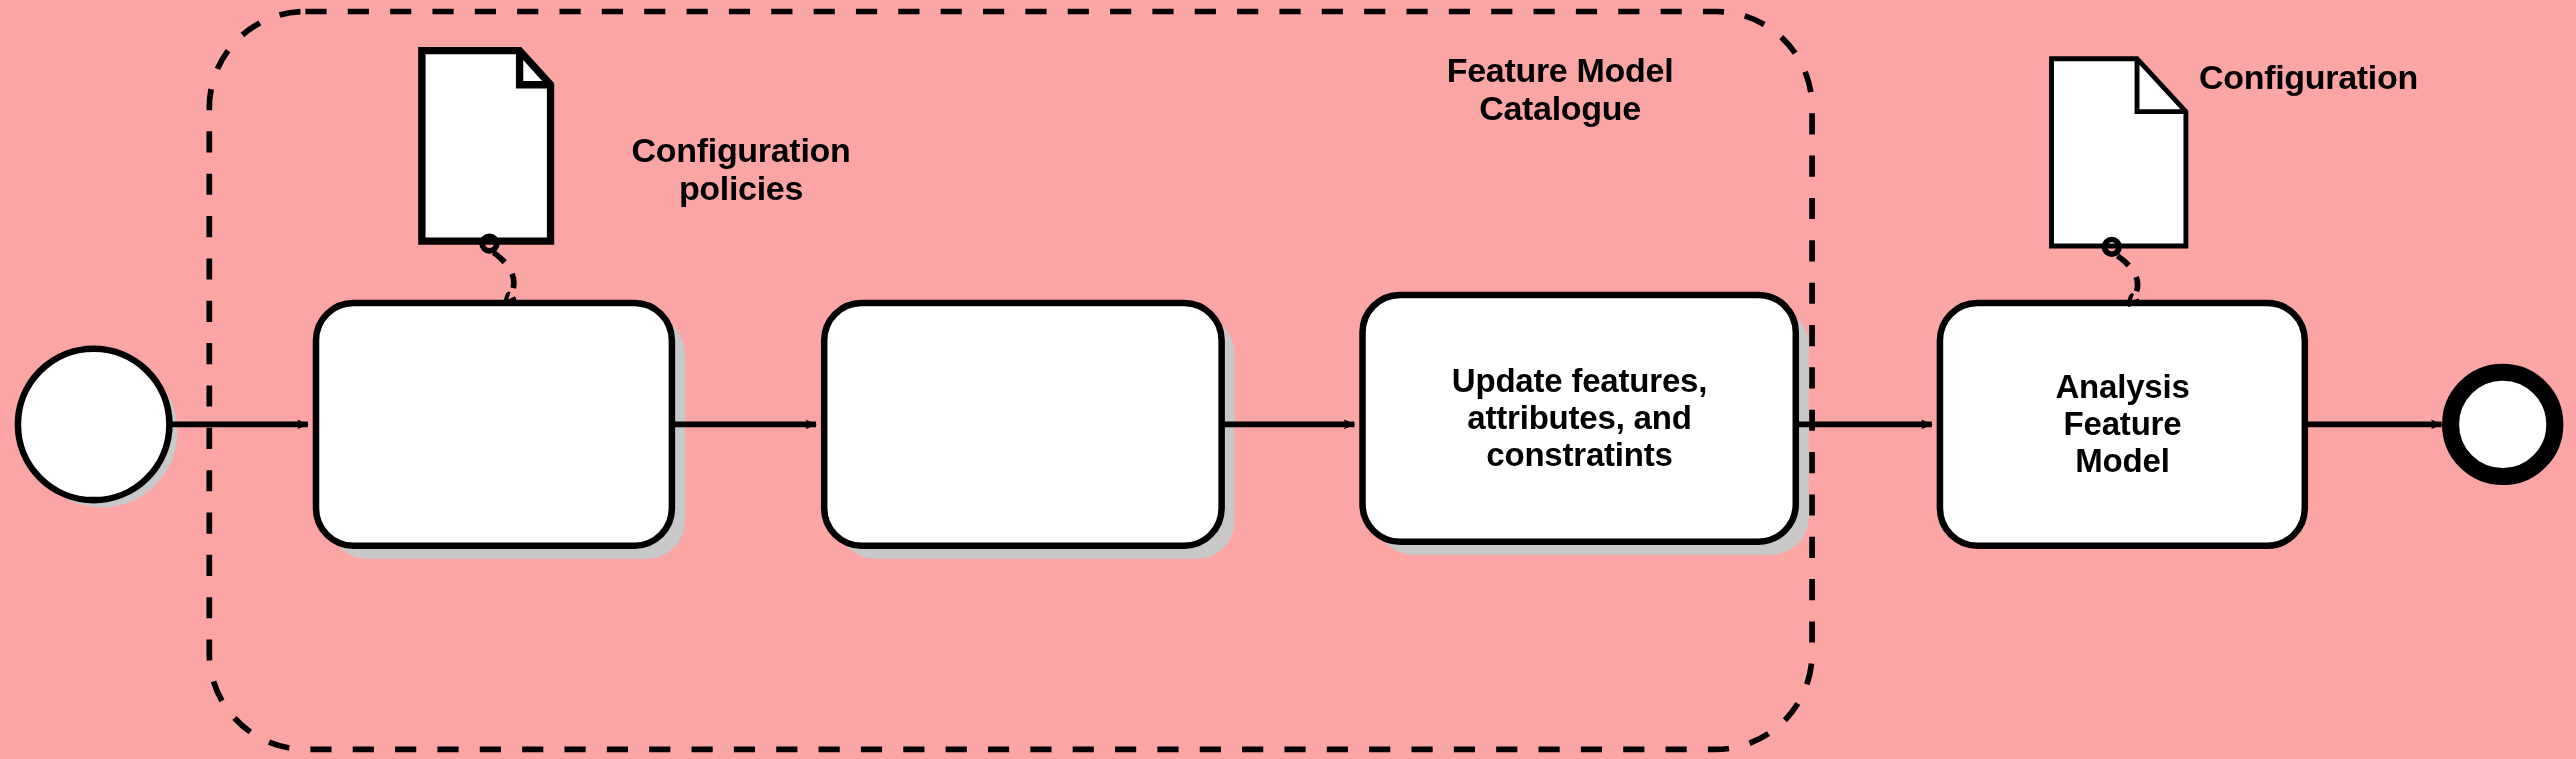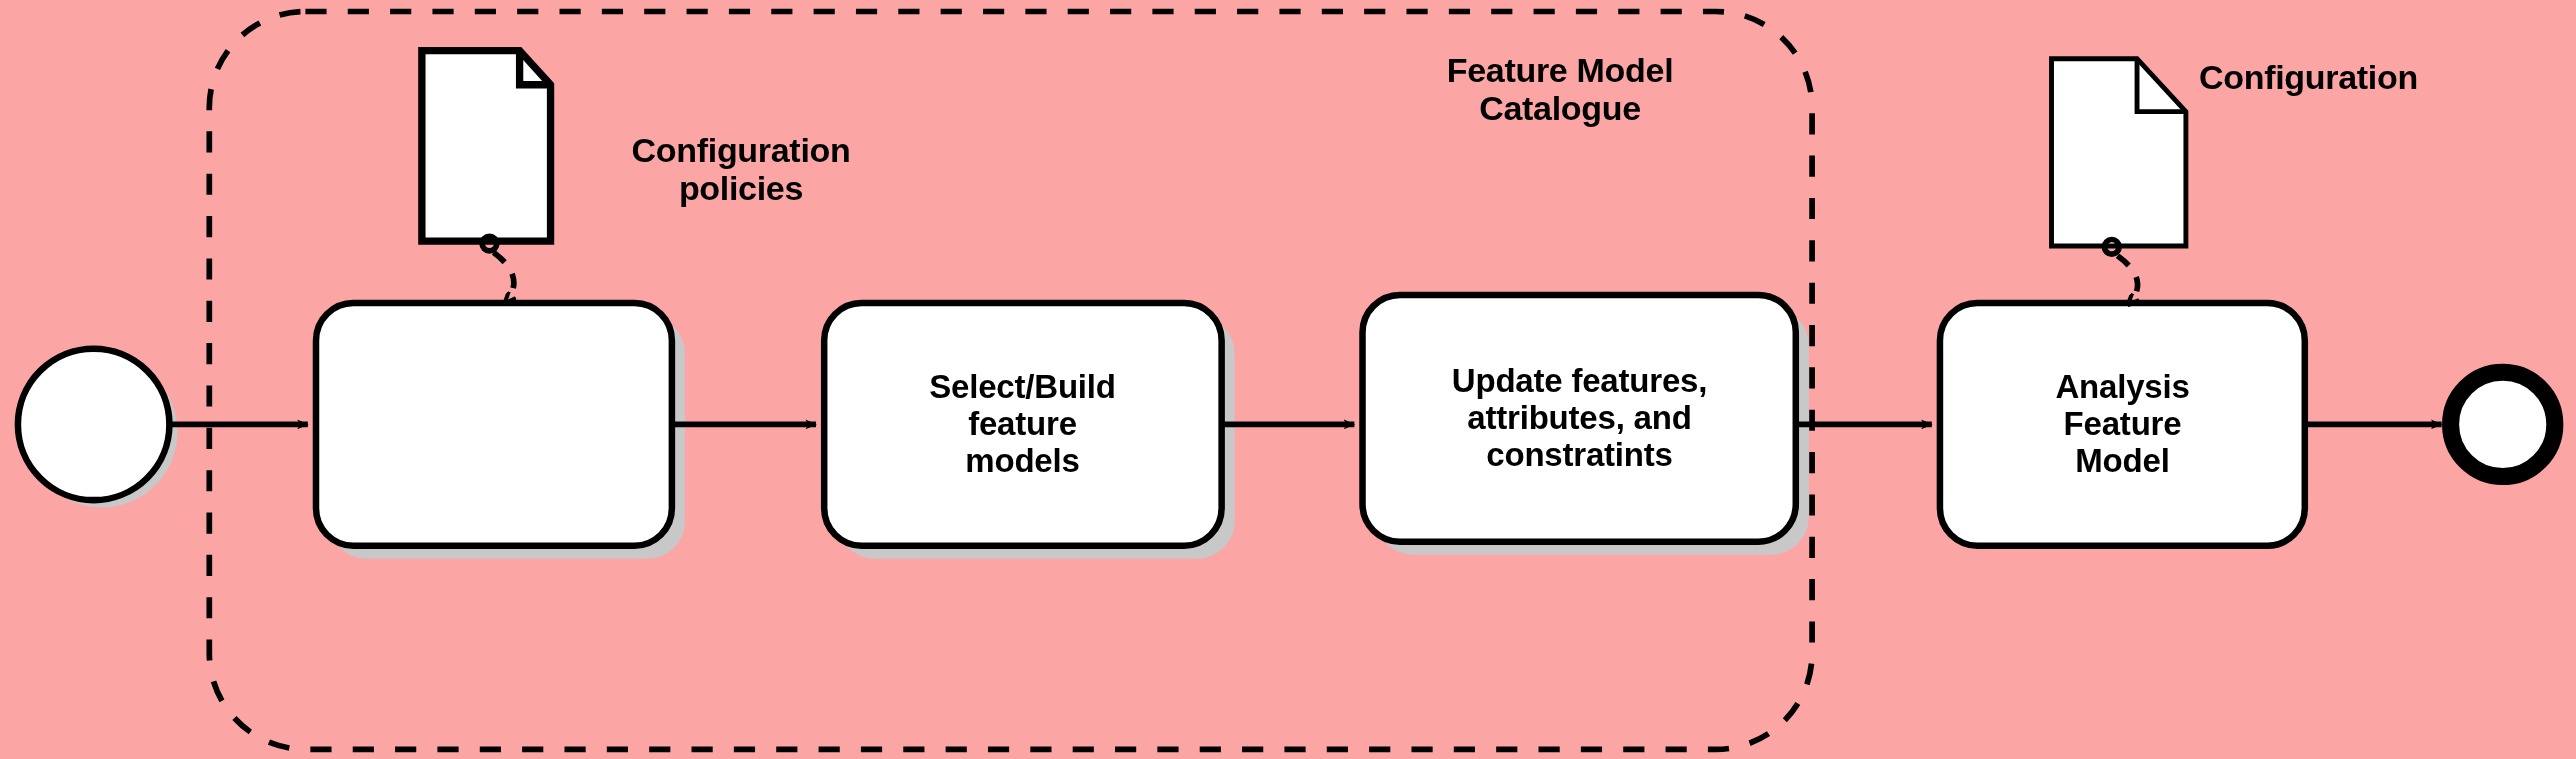--- a/index.html
+++ b/index.html
@@ -130,23 +130,20 @@
 
   <div class="node-label group-label" style="left:1385px; top:44px; width:350px; height:90px;">Feature Model
 Catalogue</div>
 
   <div class="node-label artifact-label" style="left:562px; top:124px; width:358px; height:90px;">Configuration
 policies</div>
 
   <div class="node-label artifact-label" style="left:2199px; top:55px; width:375px; height:44px; justify-content:flex-start;">Configuration</div>
 
 
-  <div class="node-label task-label" style="left:824px; top:303px; width:397px; height:243px;">Select/Build
-feature
-models</div>
 
   <div class="node-label task-label" style="left:1940px; top:303px; width:365px; height:243px;">Analysis
 Feature
 Model</div>
 
   <div class="node-label task-label" style="left:1363px; top:295px; width:433px; height:247px;">Update features,
 attributes, and
 constratints</div>
 
   <div class="hit" style="left:18px; top:349px; width:151px; height:151px; border-radius:50%;"></div>

